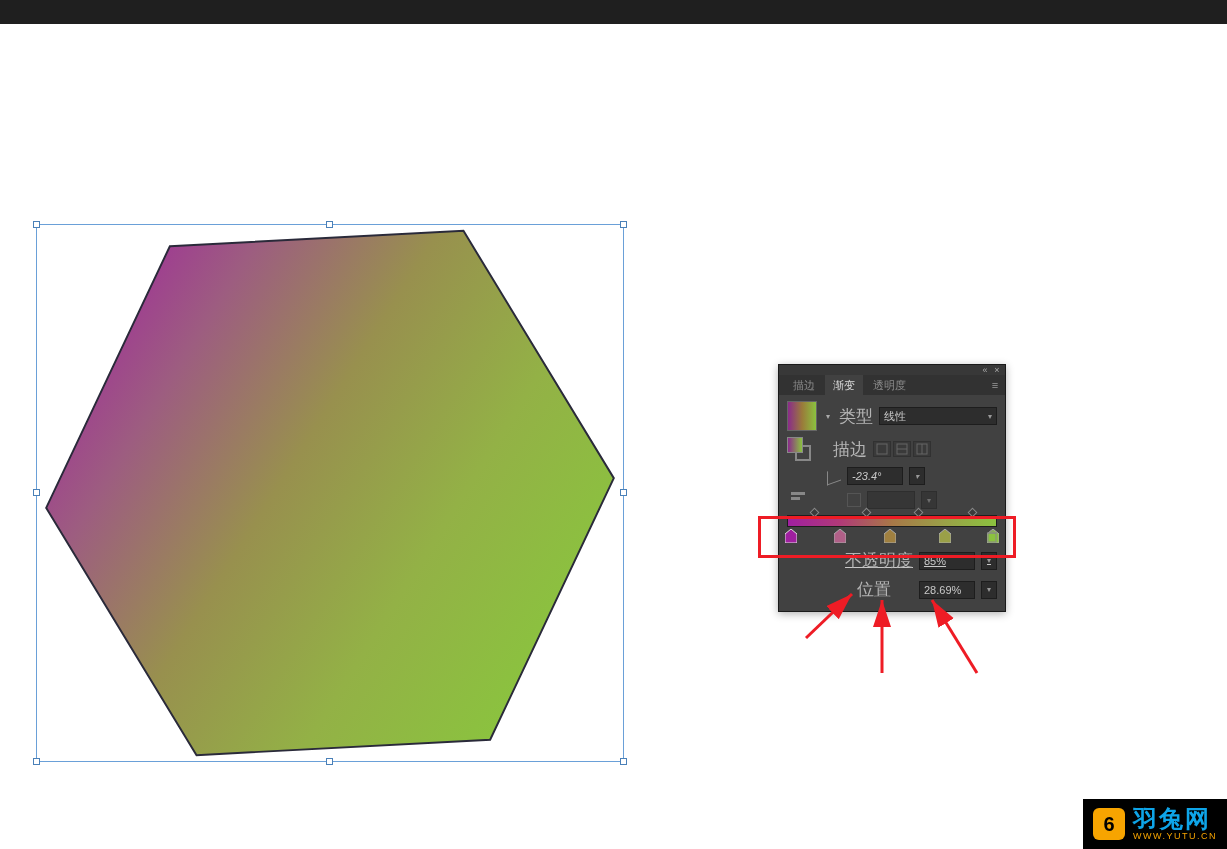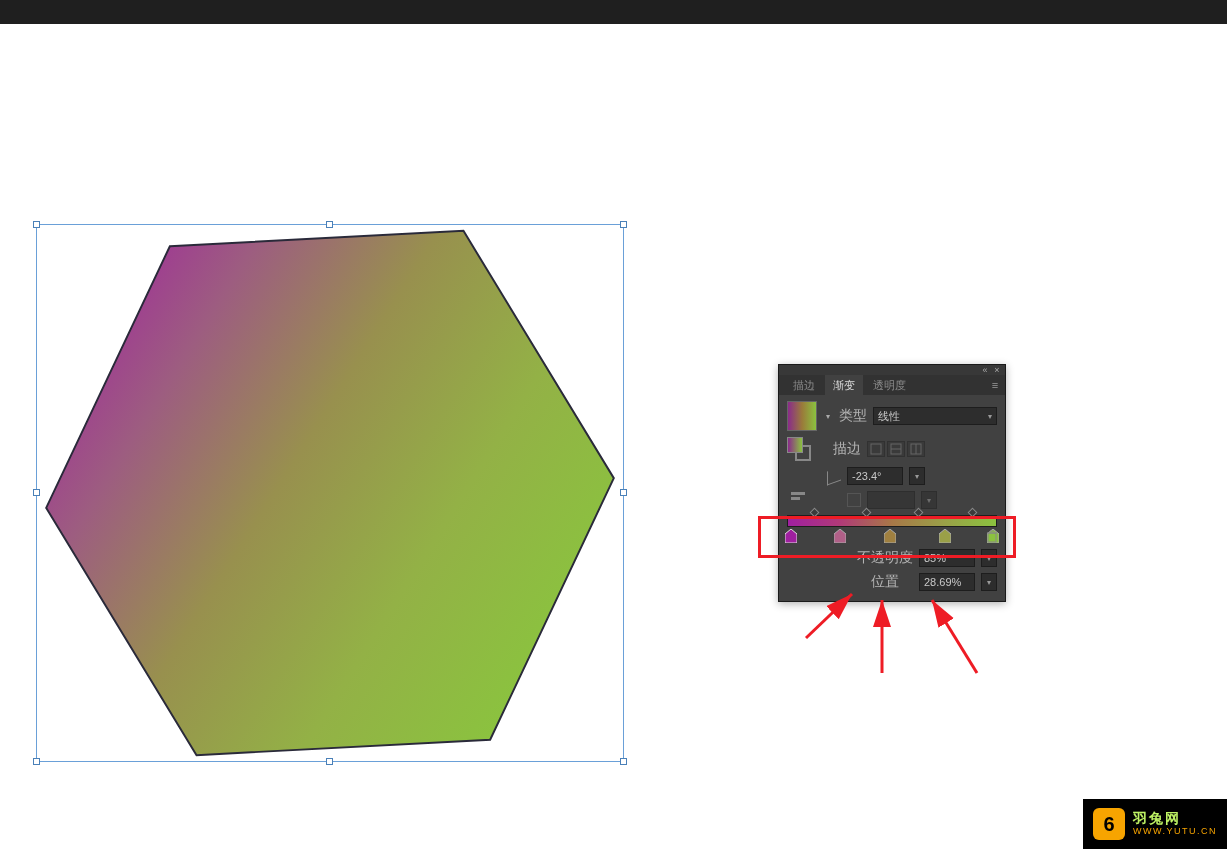--- a/index.html
+++ b/index.html
@@ -129,24 +129,24 @@
     padding: 6px 8px 10px 8px;
   }
 
   .row {
     display: flex;
     align-items: center;
     gap: 6px;
     margin-bottom: 6px;
   }
   .row .label {
-    font-size: 14px;
+    font-size: 17px;
     color: #b4b4b4;
     min-width: 28px;
-    text-align: center;
+    text-align: left;
   }
 
   .swatch-big {
     width: 30px; height: 30px;
     border: 1px solid #666;
     background: linear-gradient(to right, #8a2b8a, #9a7a3a 50%, #8bc23f);
   }
   .swatch-dd {
     width: 10px; height: 30px;
     display:flex; align-items:center; justify-content:center;
@@ -280,21 +280,21 @@
     gap:8px;
   }
   .wm-logo {
     width:32px;height:32px;
     background:#f7a400;
     border-radius:6px;
     display:flex;align-items:center;justify-content:center;
     font-weight:bold; font-size:20px; color:#000;
   }
   .wm-text { display:flex; flex-direction:column; line-height:1.1; }
-  .wm-cn { color:#bef264; font-size:14px; font-weight:bold; letter-spacing:2px; }
+  .wm-cn { color:#0ea5e9; font-size:24px; font-weight:bold; letter-spacing:2px; }
   .wm-en { color:#f7a400; font-size:9px; letter-spacing:1.5px; }
 
   
   .arrow {
     position:absolute;
     pointer-events:none;
   }
 </style>
 </head>
 <body>
@@ -374,21 +374,21 @@
           </div>
           <div class="segbtn disabled">
             <svg viewBox="0 0 12 12">
                 <rect x="1" y="1" width="10" height="10" fill="none" stroke="#888"></rect>
                 <line x1="6" y1="1" x2="6" y2="11" stroke="#888"></line>
               </svg>
           </div>
         </div>
       </div>
 
-      <div class="row" style="padding-left:40px;">
+      <div class="row" style="padding-left:40px;font-style:italic;">
         <div class="angle-icon"></div>
         <div class="num-input">
           <span>-23.4°</span>
         </div>
         <div class="dd-btn">▾</div>
       </div>
 
       <div class="row" style="padding-left:4px;">
         <div class="aspect-icon">
           <div></div>
@@ -436,21 +436,21 @@
           <div class="trash">
             <svg viewBox="0 0 14 14">
                 <rect x="3" y="4" width="8" height="9" fill="none" stroke="#888"></rect>
                 <line x1="2" y1="4" x2="12" y2="4" stroke="#888"></line>
                 <line x1="5" y1="2" x2="9" y2="2" stroke="#888"></line>
               </svg>
           </div>
         </div>
       </div>
 
-      <div class="row" style="justify-content:flex-end;">
+      <div class="row" style="justify-content:flex-end;text-decoration:underline;">
         <span class="label" style="min-width:56px">不透明度</span>
         <div class="num-input">
           <span>85%</span>
         </div>
         <div class="dd-btn">▾</div>
       </div>
 
       <div class="row" style="justify-content:flex-end; margin-bottom:0;">
         <span class="label" style="min-width:56px">位置</span>
         <div class="num-input">

